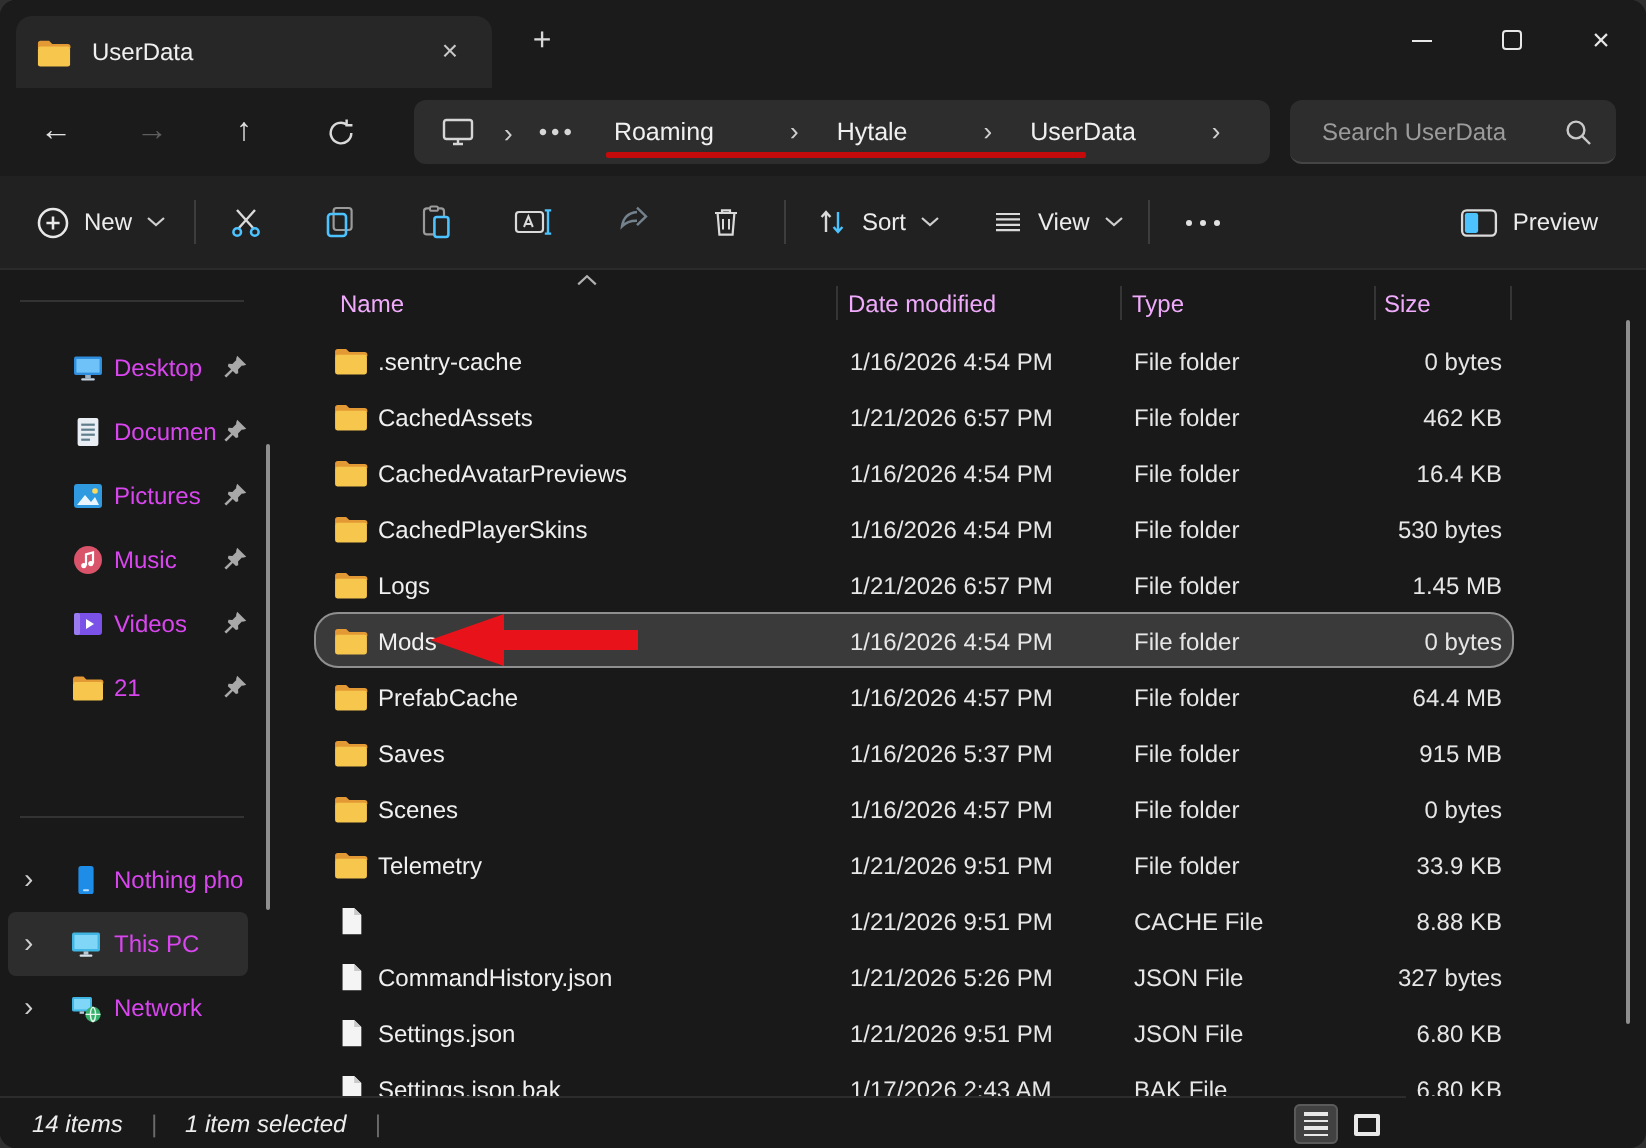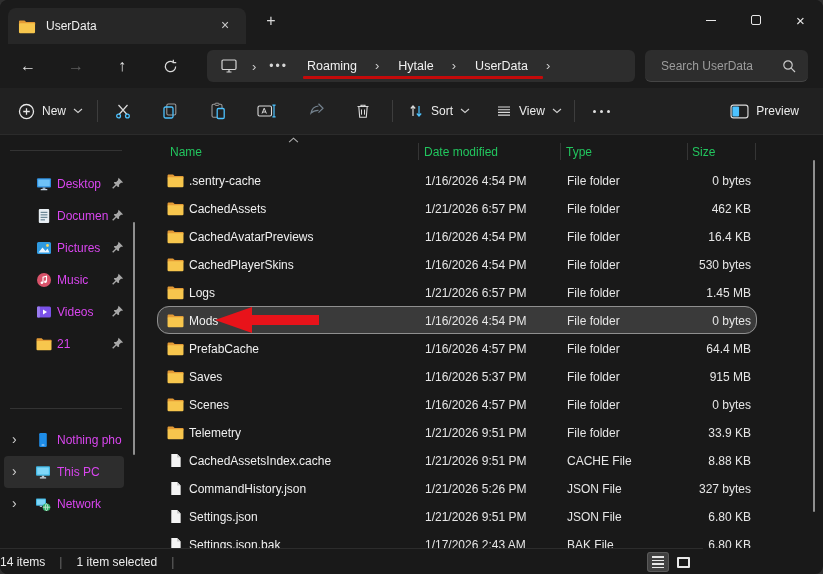--- a/index.html
+++ b/index.html
@@ -20,21 +20,21 @@
   .glyph-close { font-size:15px; line-height:1; }
 
   
   .navbar { position:absolute; left:0; top:44px; width:823px; height:44px; background:#1b1b1b; }
   .nav-btn { position:absolute; top:6px; width:32px; height:32px; display:flex; align-items:center; justify-content:center; border-radius:4px; color:#e0e0e0; font-size:16px; }
   .nav-btn.disabled { color:#5e5e5e; }
   .crumbbar { position:absolute; left:207px; top:6px; width:428px; height:32px; background:#2d2d2d; border-radius:6px; display:flex; align-items:center; }
   .crumb-root-icon { margin-left:14px; width:16px; height:14px; }
   .crumb-chev { margin-left:15px; color:#cfcfcf; font-size:13px; line-height:1; }
   .crumb-dots { margin-left:13px; color:#d6d6d6; letter-spacing:2px; font-size:12px; }
-  .crumb-group { display:flex; align-items:flex-start; }
+  .crumb-group { display:flex; align-items:flex-start;gap:20px; }
   .crumb { margin-left:19px; color:#f0f0f0; font-size:12.5px; }
   .crumb-group .crumb-chev { margin-left:18px; }
   .crumb-underline { position:absolute; left:96px; top:26px; width:240px; height:3px; border-radius:1px; }
   .searchbar { position:absolute; left:645px; top:6px; width:163px; height:32px; background:#2d2d2d; border-radius:6px; border-bottom:1px solid #454545; }
   .search-placeholder { position:absolute; left:16px; top:9px; color:#9c9c9c; }
   .search-glass { position:absolute; right:12px; top:9px; width:14px; height:14px; }
 
   
   .toolbar { position:absolute; left:0; top:88px; width:823px; height:47px; background:#212121; border-bottom:1px solid #2b2b2b; }
   .tb-text-btn { position:absolute; top:6px; height:34px; display:flex; align-items:center; gap:7px; padding:0 10px; border-radius:4px; color:#ececec; }
@@ -57,39 +57,39 @@
   .sb-icon svg { width:16px; height:16px; display:block; }
   .tree .sb-icon { left:31px; }
   .sb-label { position:absolute; left:53px; top:9px; white-space:nowrap; overflow:hidden; max-width:62px; color:#d946ef; }
   .tree .sb-label { max-width:70px; }
   .sb-pin { position:absolute; left:107px; top:9px; width:13px; height:13px; }
   .sb-scrollthumb { position:absolute; left:133px; top:87px; width:2px; height:233px; background:#8f8f8f; border-radius:1px; }
 
   
   .filearea { position:absolute; left:150px; top:0; right:0; height:100%; overflow:hidden; }
   .list-header { position:absolute; left:0; top:2px; width:660px; height:28px; }
-  .col { position:absolute; top:8px; color:#22c55e; }
+  .col { position:absolute; top:8px; color:#f0abfc; }
   .col-name { left:20px; } .col-date { left:274px; } .col-type { left:416px; } .col-size { left:542px; }
   .col-sep { position:absolute; top:6px; width:1px; height:17px; background:#353535; }
   .sort-caret { position:absolute; left:138px; top:0; width:11px; height:6px; }
   .rows { position:absolute; left:1px; top:31px; }
   .row { position:relative; height:28px; width:600px; margin-left:6px; }
   .row.selected { background:#3a3a3a; outline:1px solid #8f8f8f; outline-offset:-1px; border-radius:12px; }
   .row-icon { position:absolute; left:10px; top:7px; width:17px; height:15px; }
   .row-icon svg { width:17px; height:15px; display:block; }
   .cell { position:absolute; top:8px; white-space:nowrap; color:#e6e6e6; }
   .cell.name { left:32px; color:#f0f0f0; }
   .cell.date { left:268px; }
   .cell.type { left:410px; }
   .cell.size { right:6px; text-align:right; }
   .red-arrow { position:absolute; left:64px; top:172px; width:106px; height:26px; }
   .fa-scrollthumb { position:absolute; right:8px; top:25px; width:2px; height:352px; background:#8f8f8f; border-radius:1px; }
 
   
-  .statusbar { position:absolute; left:0; bottom:0; width:703px; height:26px; background:#191919; border-top:1px solid #2c2c2c; display:flex; align-items:center; color:#ececec; }
+  .statusbar { position:absolute; left:0; bottom:0; width:703px; height:26px; background:#191919; border-top:1px solid #2c2c2c; display:flex; align-items:center; padding-left:16px; color:#ececec;font-style:italic; }
   .status-sep { color:#6a6a6a; margin:0 14px; }
   .view-toggles { position:absolute; right:9px; top:3px; display:flex; gap:3px; }
   .vt-btn { width:22px; height:20px; display:flex; align-items:center; justify-content:center; border-radius:3px; }
   .vt-btn.active { background:#414141; outline:1px solid #5a5a5a; outline-offset:-1px; }
   .vt-lines { display:flex; flex-direction:column; gap:2px; }
   .vt-lines i { width:12px; height:1.5px; background:#e8e8e8; display:block; }
   .vt-square { width:13px; height:11px; border:2px solid #e8e8e8; border-radius:1px; }
 </style>
 </head>
 <body>
@@ -512,21 +512,20 @@
     <span class="cell type">File folder</span>
     <span class="cell size">33.9 KB</span>
   </div>
           <div class="row">
     <span class="row-icon icon-slot">
               <svg viewBox="0 0 16 16">
                 <path d="M3.5 1h6.2l3.8 3.8V15h-10z" fill="#f4f4f4"></path>
                 <path d="M9.7 1l3.8 3.8H9.7z" fill="#c9c9c9"></path>
               </svg>
             </span>
-    <span class="cell name">CachedAssetsIndex.cache</span>
     <span class="cell date">1/21/2026 9:51 PM</span>
     <span class="cell type">CACHE File</span>
     <span class="cell size">8.88 KB</span>
   </div>
           <div class="row">
     <span class="row-icon icon-slot">
               <svg viewBox="0 0 16 16">
                 <path d="M3.5 1h6.2l3.8 3.8V15h-10z" fill="#f4f4f4"></path>
                 <path d="M9.7 1l3.8 3.8H9.7z" fill="#c9c9c9"></path>
               </svg>

